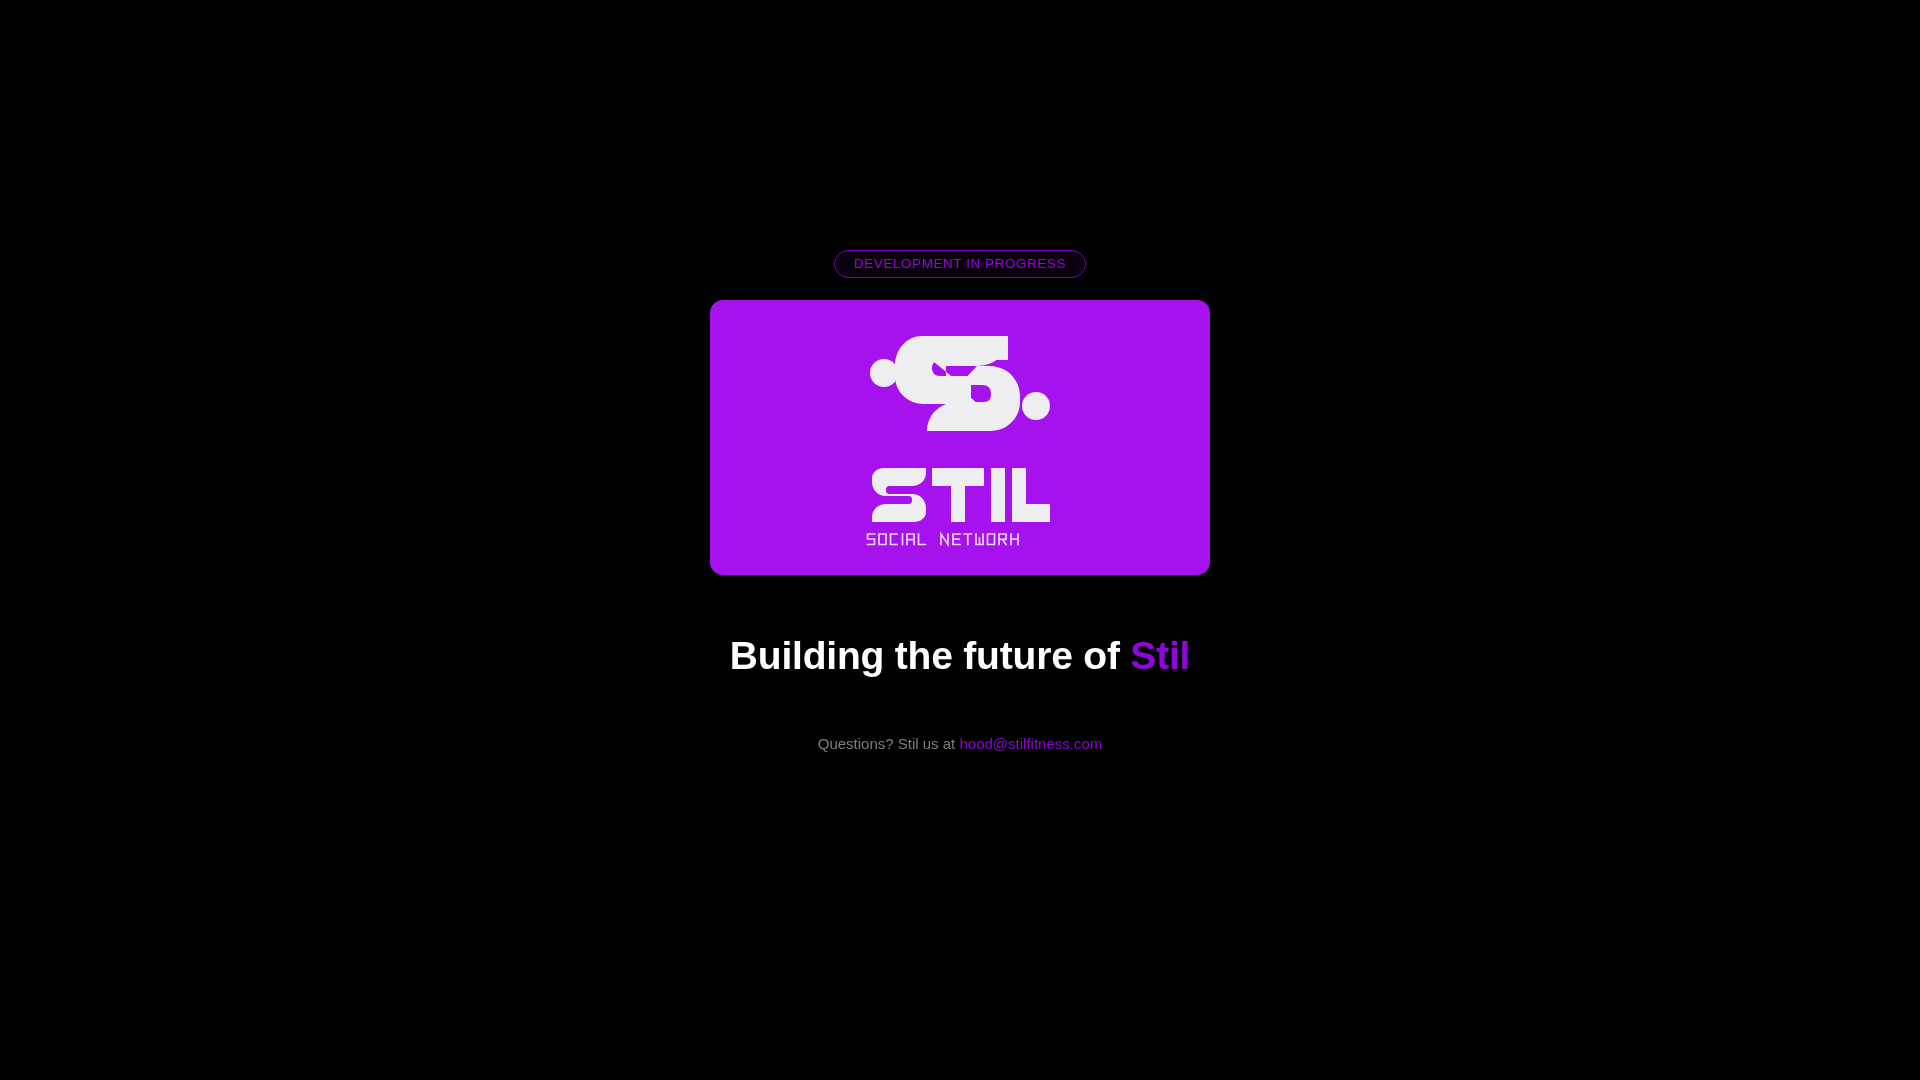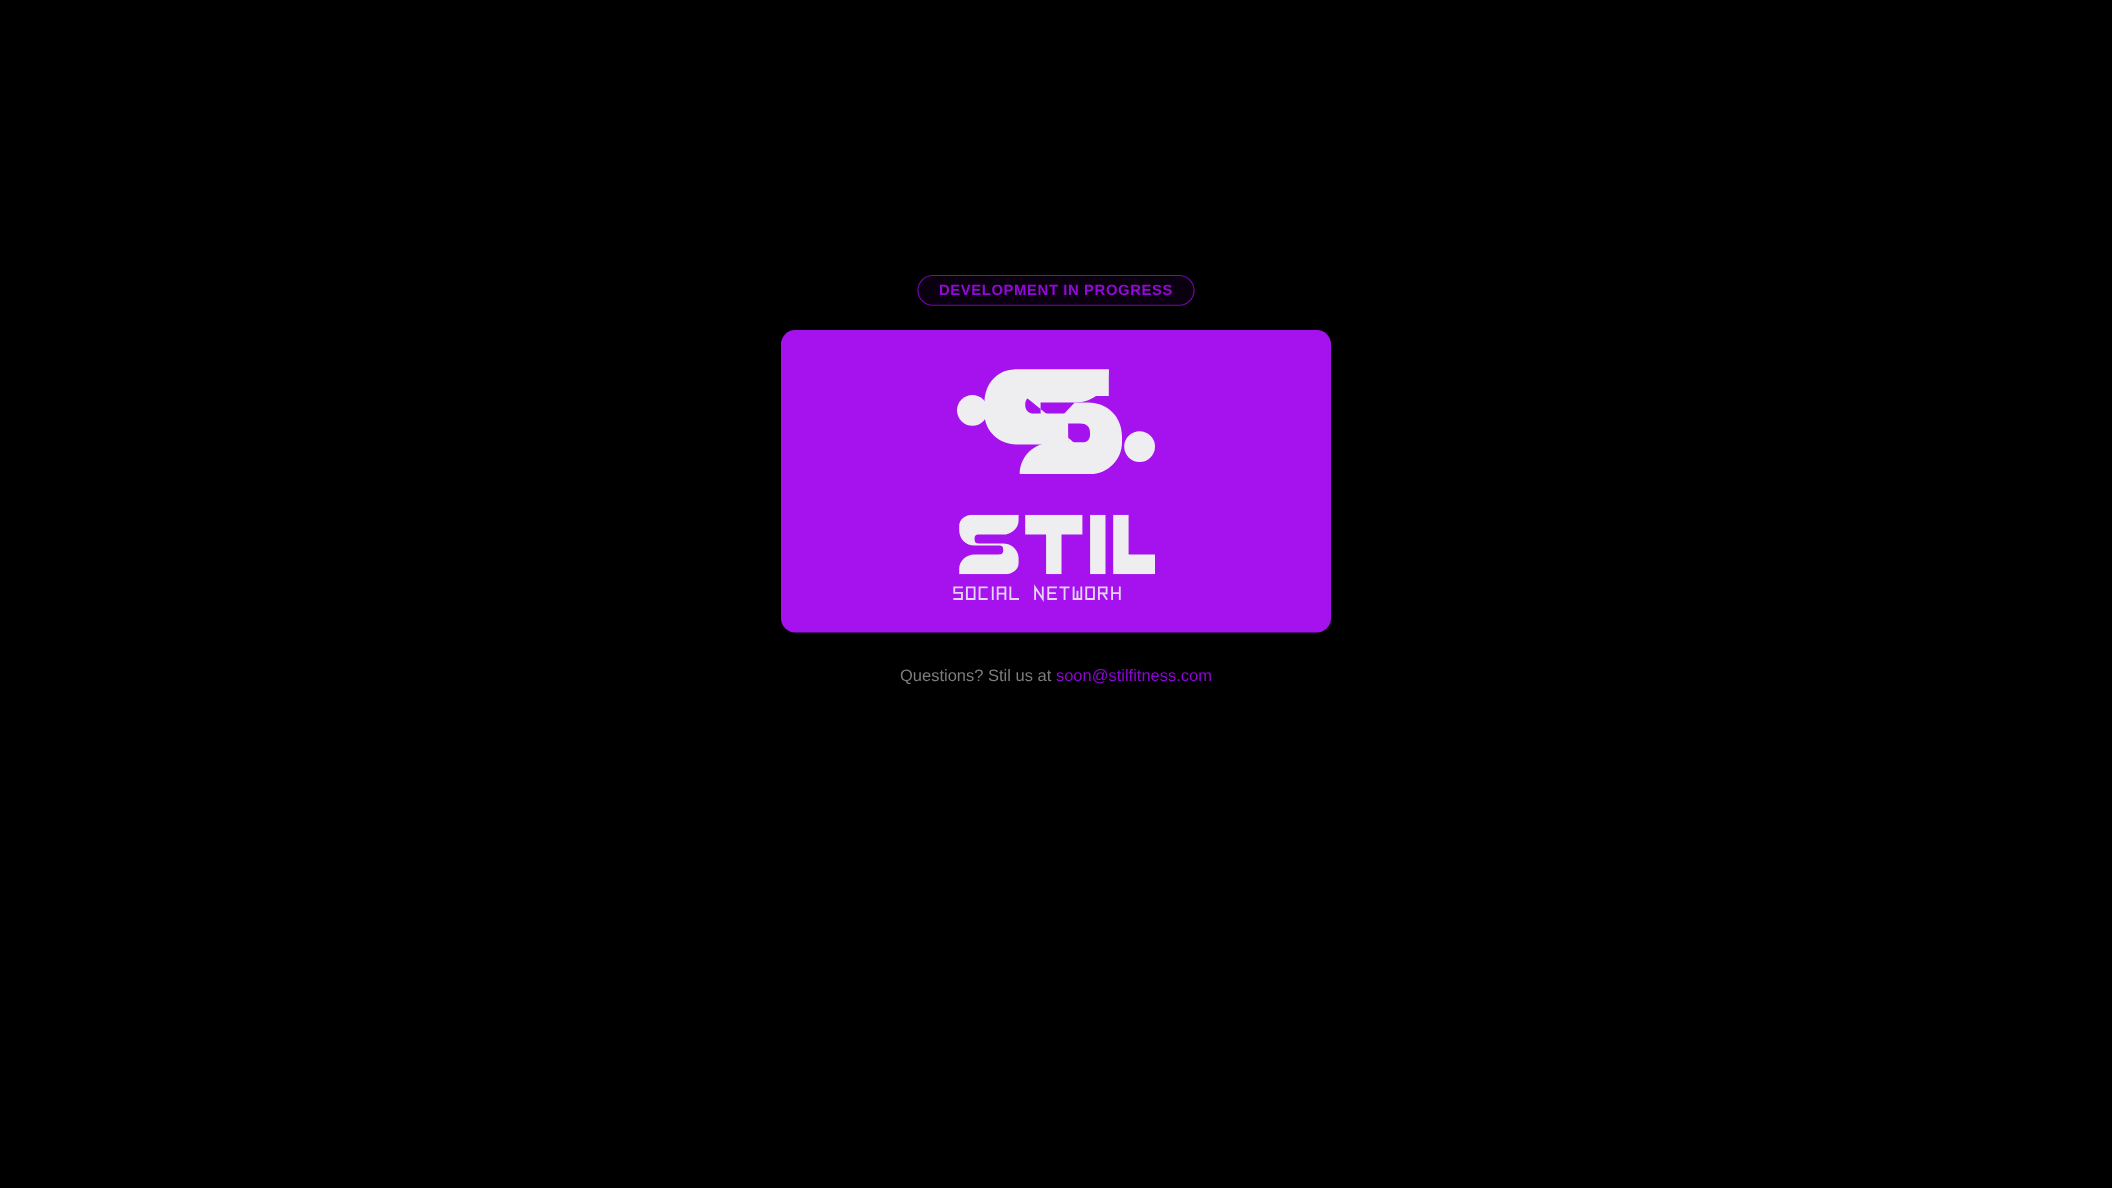--- a/index.html
+++ b/index.html
@@ -29,21 +29,21 @@
   .badge {
     margin-top: 250px;
     height: 28px;
     box-sizing: border-box;
     padding: 4px 19px;
     border: 1px solid #7a06b4;
     border-radius: 999px;
     background: #0b0010;
     color: #9408d9;
     font-size: 13.5px;
-    font-weight: bold;
+    font-weight: normal;
     letter-spacing: 0.55px;
     line-height: 26px;
     white-space: nowrap;
     display: inline-flex;
     align-items: center;
     justify-content: center;
   }
 
   
   .brand-card {
@@ -176,17 +176,18 @@
         <path d="M122.5 3 H129.5 V13.5 H122.5 Z"></path>
 
         <path d="M134 13.5 V3 H141 V8.4 H134 M137.5 8.4 L141 13.5"></path>
 
         <path d="M146 3 V13.5 M153 3 V13.5 M146 8.2 H153"></path>
       </g>
     </svg>
 
   </div>
 
+  <h1 class="headline"><span>Building the future of </span><span class="accent">Stil</span></h1>
 
 
-  <div class="contact"><span>Questions? Stil us at </span><a href="#">soon@stilfitness.com</a></div>
+  <div class="contact"><span>Questions? Stil us at </span><a href="#">hood@stilfitness.com</a></div>
 
 </div>
 
 </body></html>

